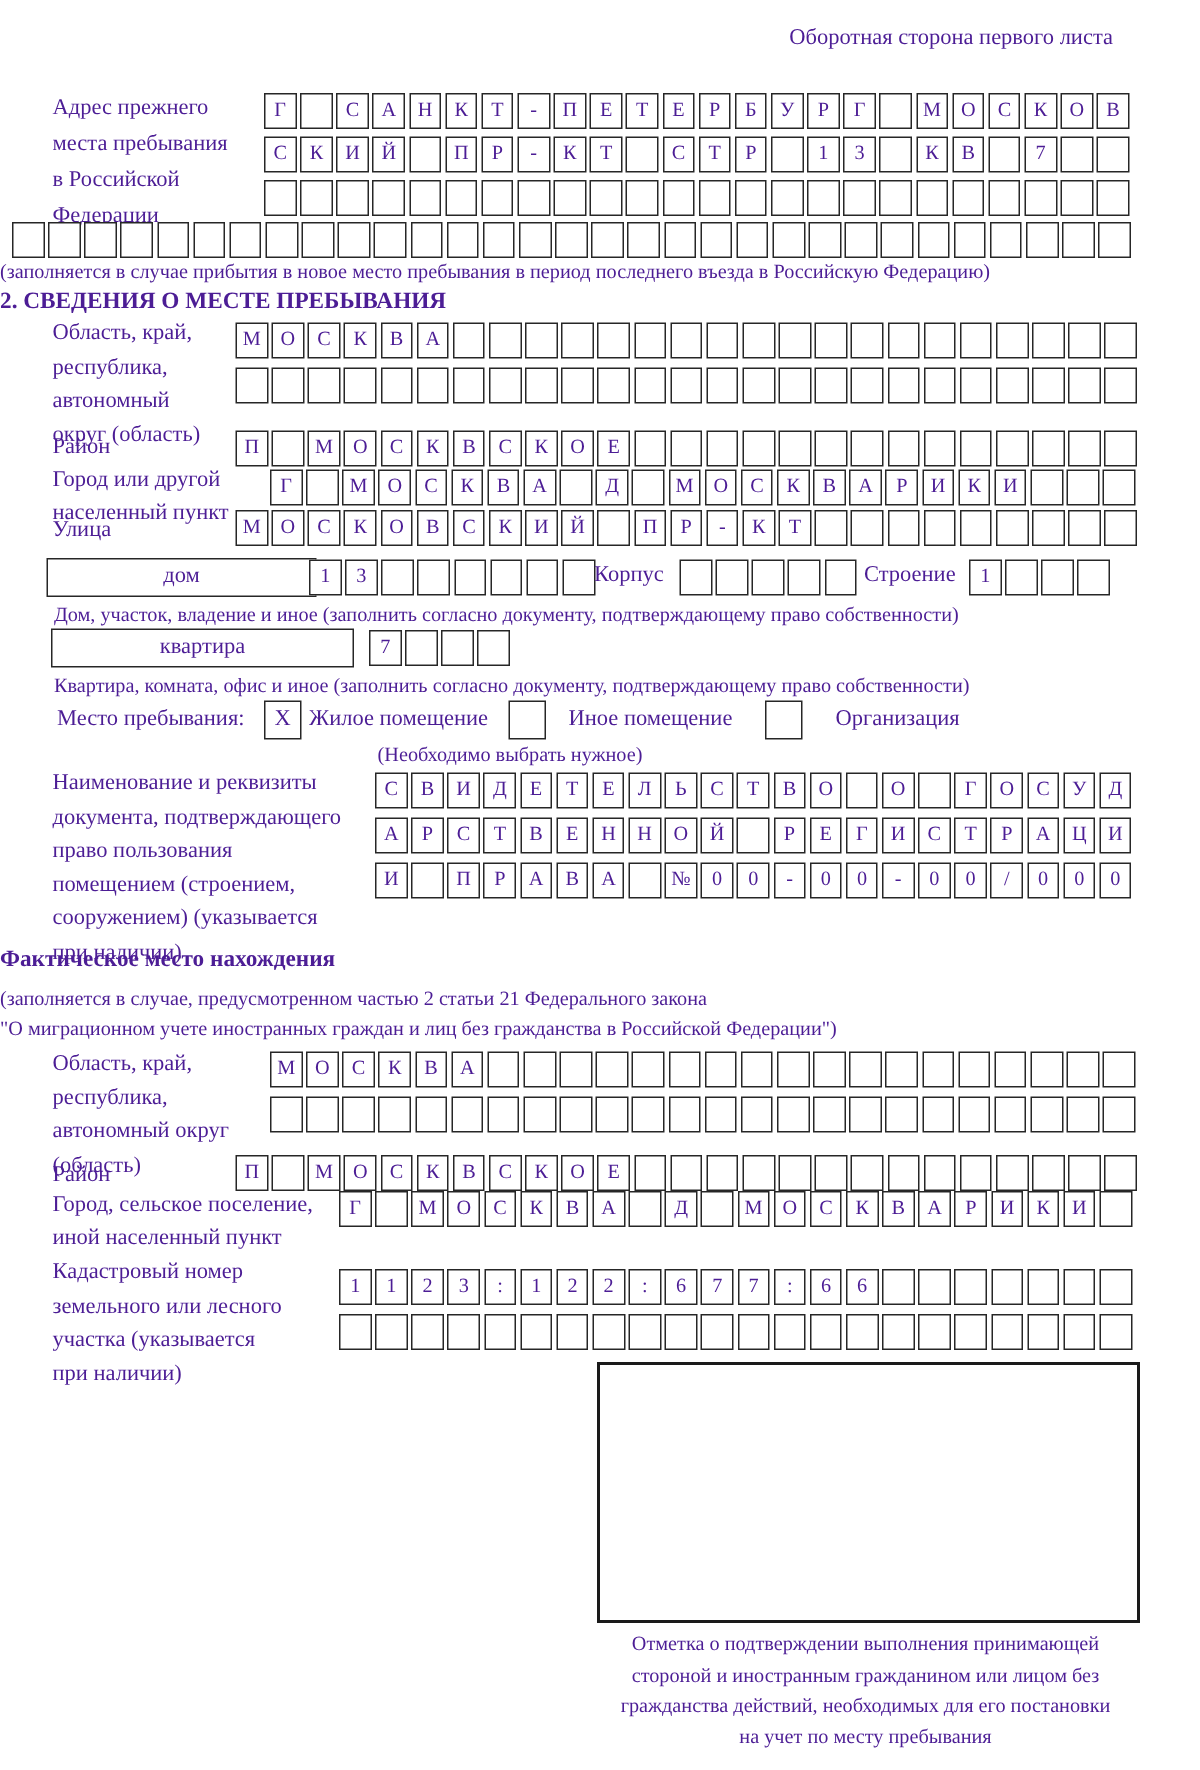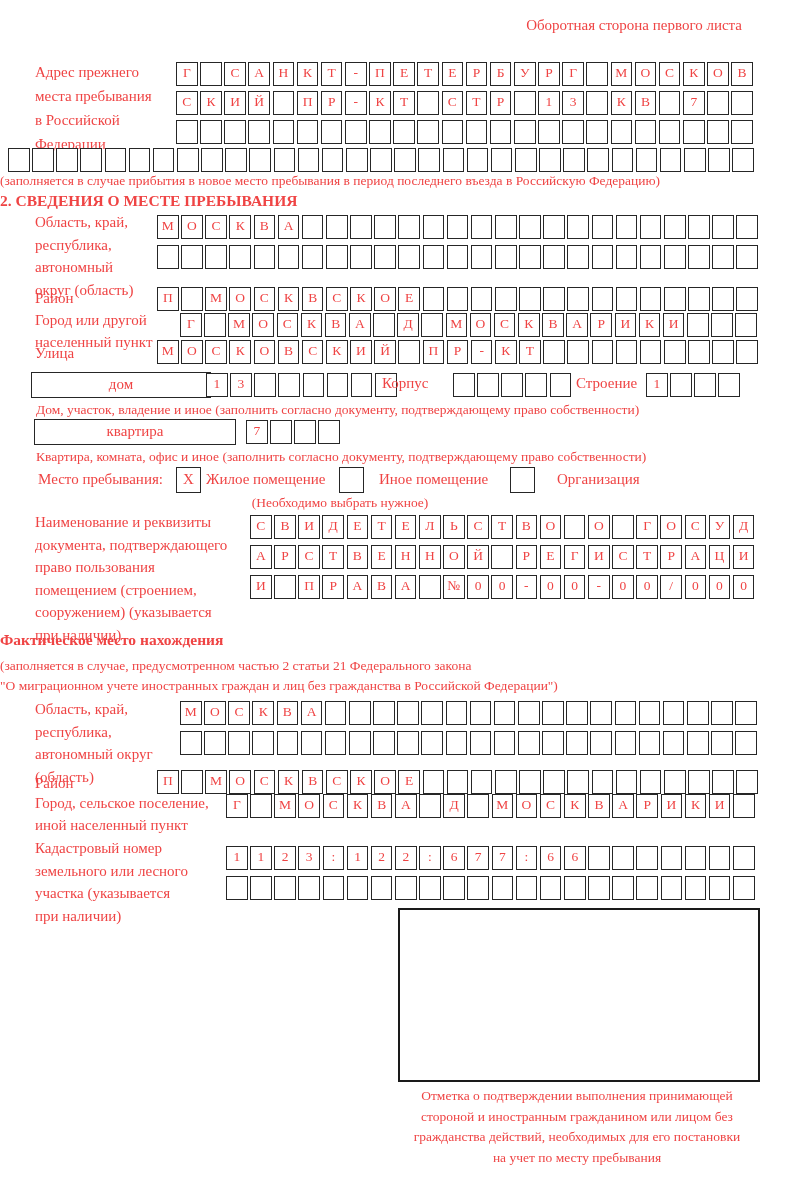--- a/index.html
+++ b/index.html
@@ -1,21 +1,21 @@
 <!DOCTYPE html>
 <html lang="ru"><head>
 <meta charset="utf-8">
 <style>
   html,body{margin:0;padding:0;background:#ffffff;}
   .page{
     position:relative;
     width:800px;height:1180px;
     background:#ffffff;
     font-family:"Liberation Serif","DejaVu Serif",serif;
-    color:#ef4444;
+    color:#4c1d95;
     overflow:hidden;
   }
   .abs{position:absolute;}
   .lbl{font-size:15px;line-height:24px;white-space:pre-line;}
   .lbl.tight{line-height:22.5px;}
   .note{font-size:13.5px;}
   .center{left:0;width:800px;text-align:left;}
   .bold{font-weight:bold;}
   .cellrow{position:absolute;display:flex;}
   .cell{
@@ -328,21 +328,21 @@
   <div class="cellrow" style="left:206px;top:373px;">
       <span class="cell">1</span>
       <span class="cell">3</span>
       <span class="cell"></span>
       <span class="cell"></span>
       <span class="cell"></span>
       <span class="cell"></span>
       <span class="cell"></span>
       <span class="cell"></span>
     </div>
-  <div class="abs" style="left:382px;top:375px;font-size:15px;">Корпус</div>
+  <div class="abs" style="left:396px;top:375px;font-size:15px;">Корпус</div>
   <div class="cellrow" style="left:453px;top:373px;">
       <span class="cell"></span>
       <span class="cell"></span>
       <span class="cell"></span>
       <span class="cell"></span>
       <span class="cell"></span>
     </div>
   <div class="abs" style="left:576px;top:375px;font-size:15px;">Строение</div>
   <div class="cellrow" style="left:646px;top:373px;">
       <span class="cell">1</span>

